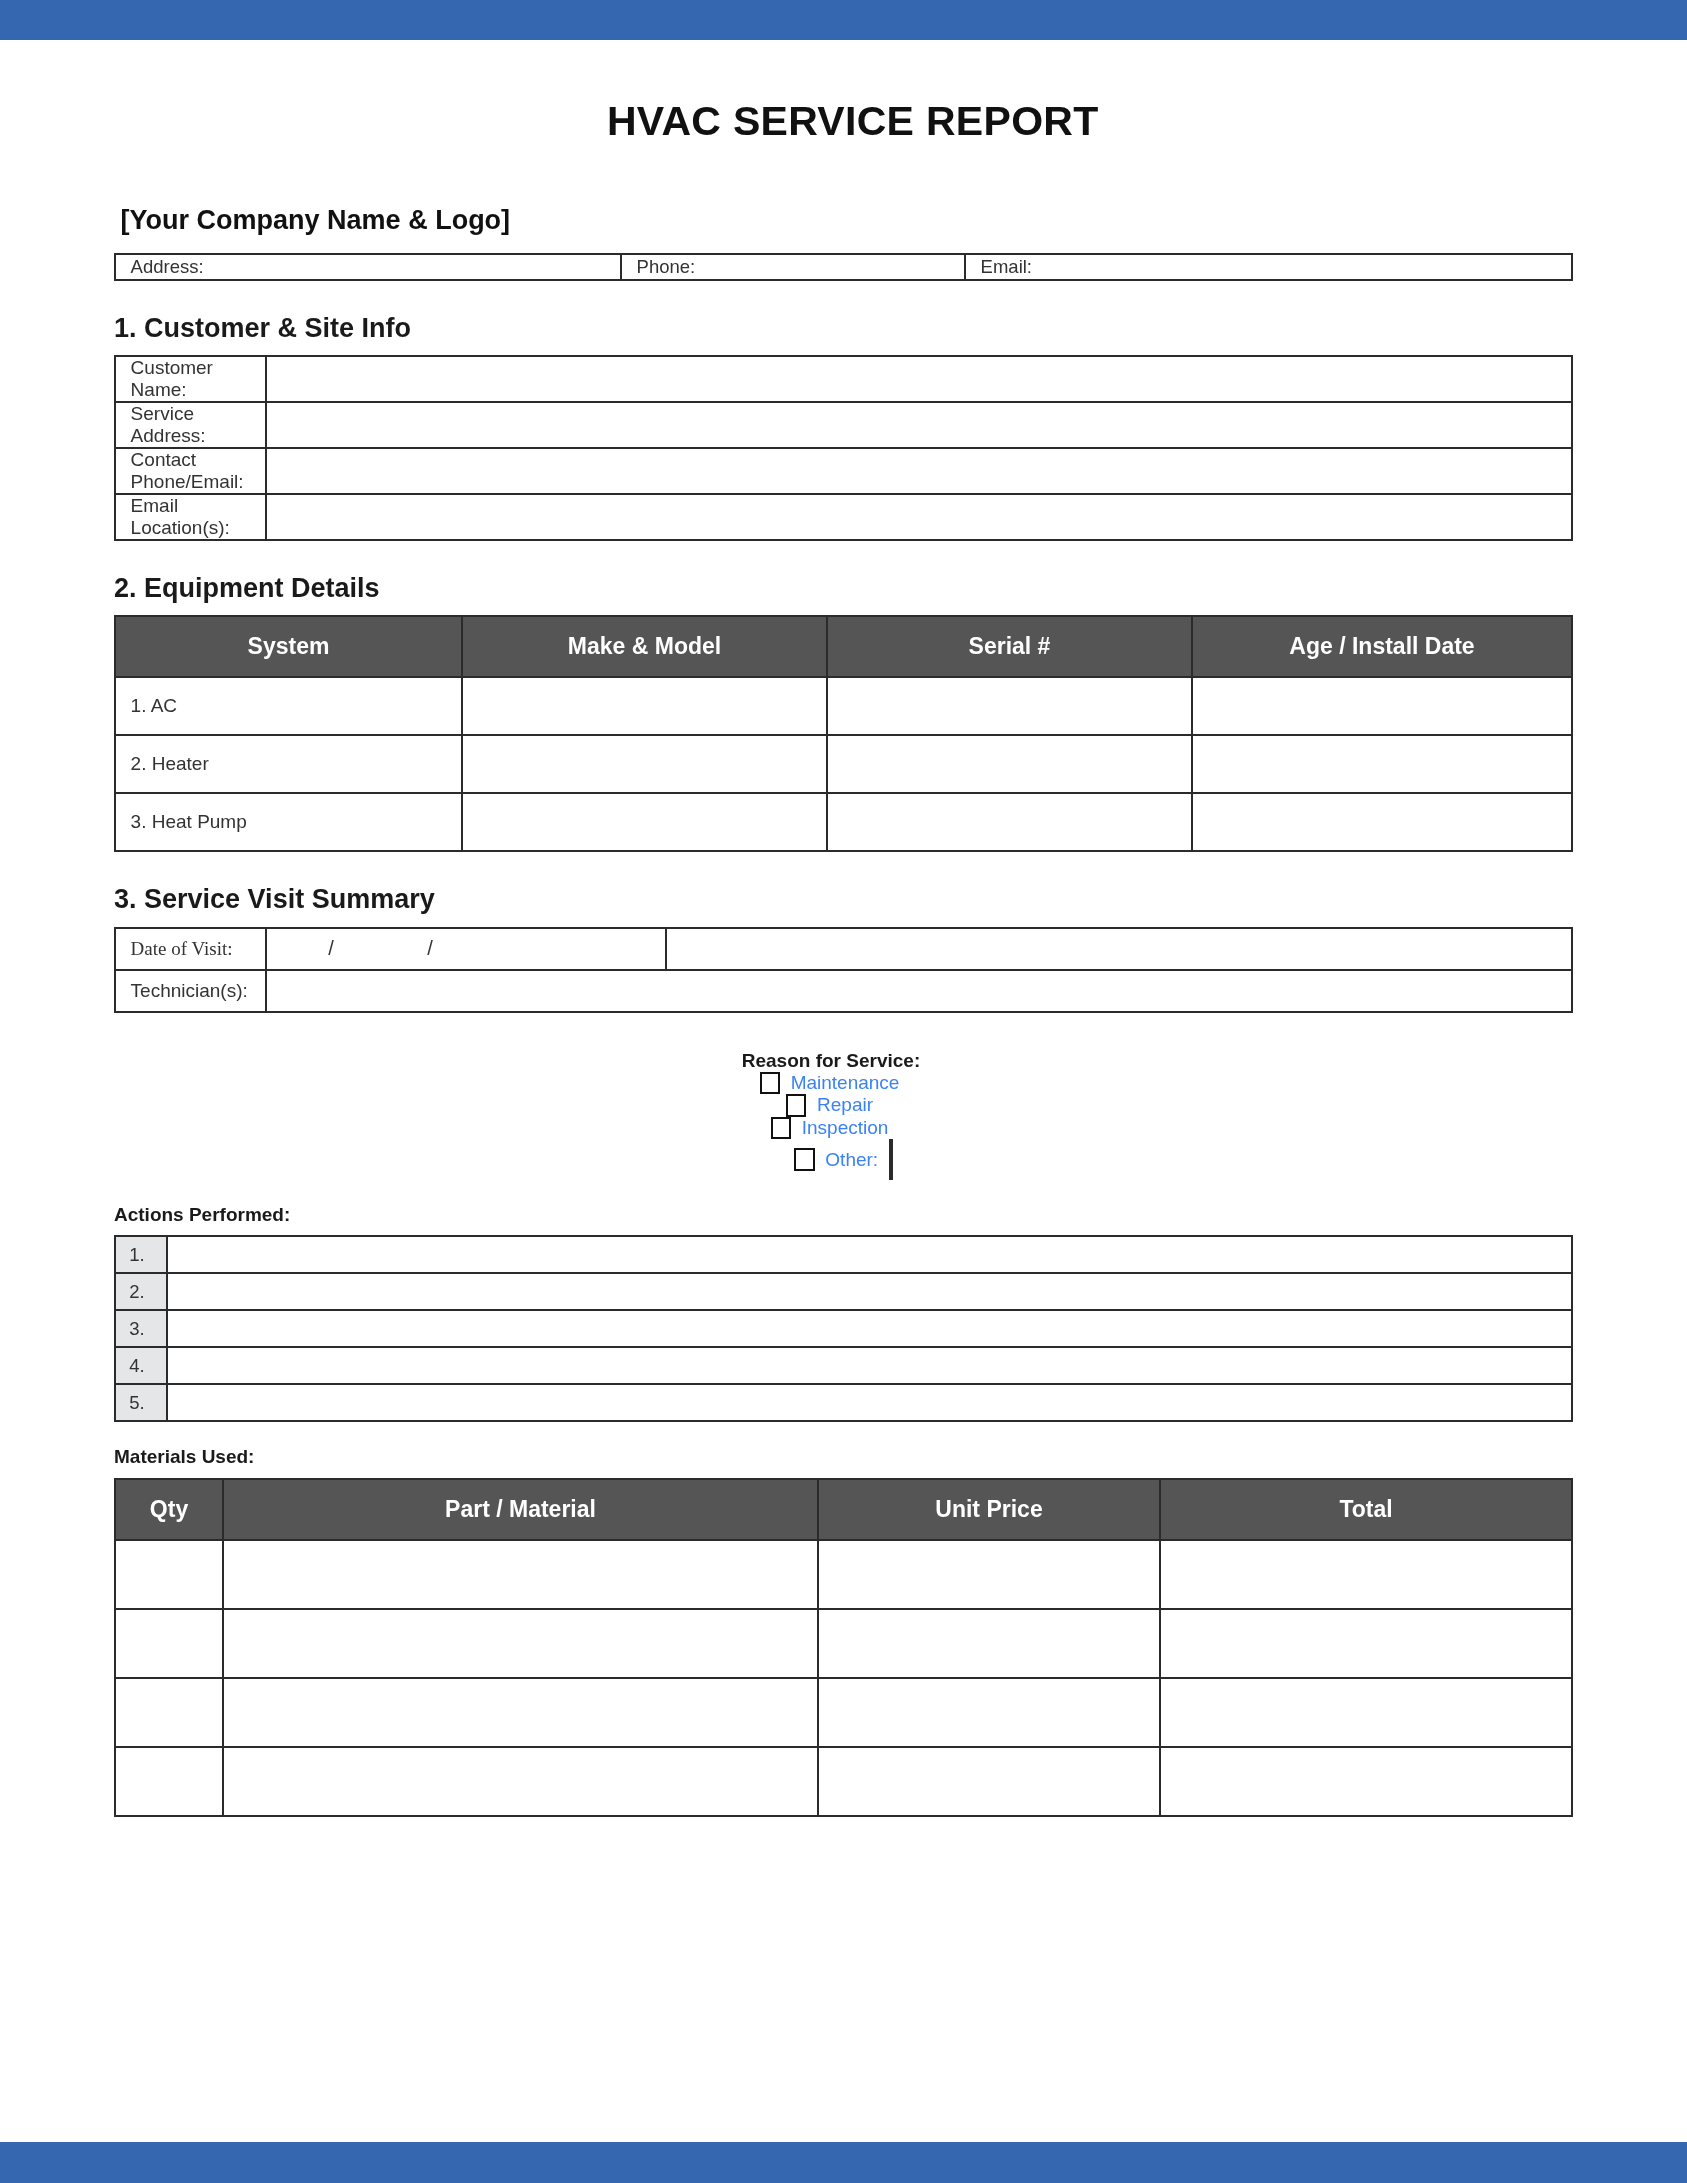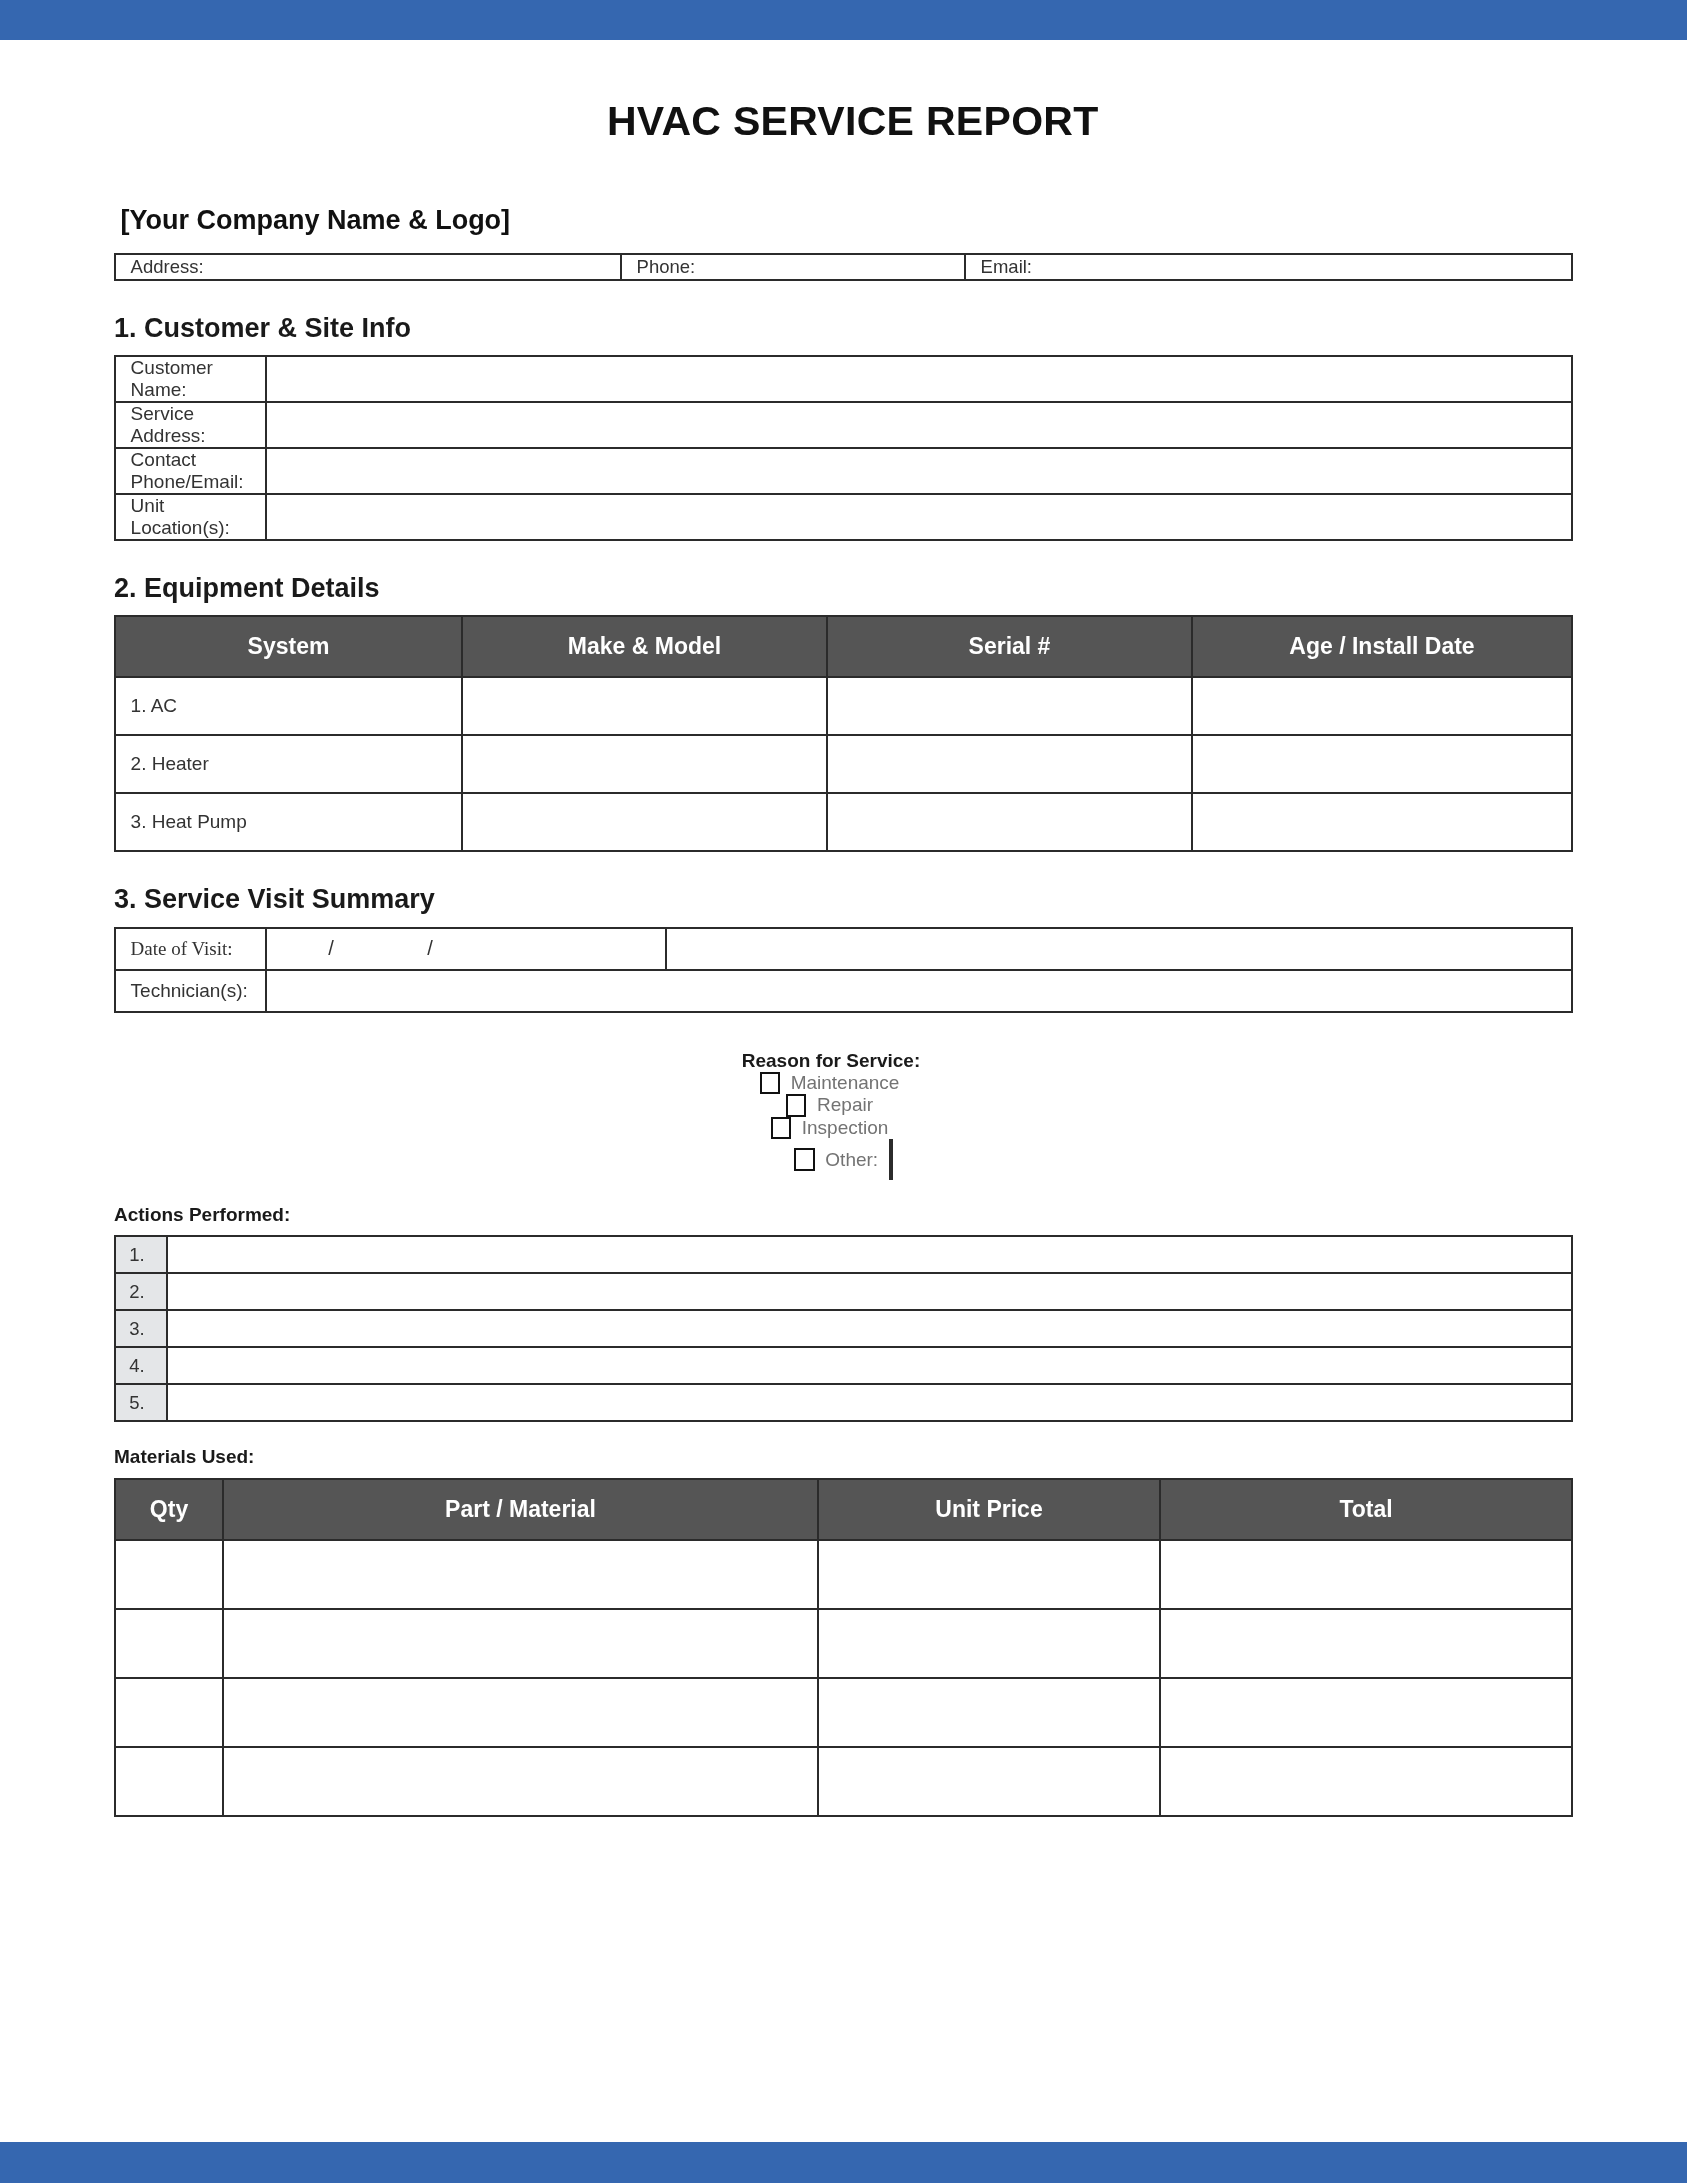--- a/index.html
+++ b/index.html
@@ -167,21 +167,21 @@
   .cbx {
     width: 20.5px;
     height: 22.5px;
     border: 2.6px solid #111111;
     background: #ffffff;
     margin-right: 10.6px;
     flex: none;
   }
   .cbx-label {
     font-size: 19px;
-    color: #737373;
+    color: #3b82f6;
   }
   .other-box {
     flex: 1;
     height: 41px;
     border: 2px solid #2b2b2b;
     background: #ffffff;
     margin-left: 10.6px;
   }
 
   
@@ -242,21 +242,21 @@
       </tr>
       <tr>
         <td class="lbl">Service Address:</td>
         <td class="blank"></td>
       </tr>
       <tr>
         <td class="lbl">Contact Phone/Email:</td>
         <td class="blank"></td>
       </tr>
       <tr>
-        <td class="lbl">Unit Location(s):</td>
+        <td class="lbl">Email Location(s):</td>
         <td class="blank"></td>
       </tr>
     </tbody>
       </table>
 
     <div class="section-heading">2. Equipment Details</div>
     <table class="frm equip">
       <tbody>
           <tr>
         <th style="width:347px;">System</th>

